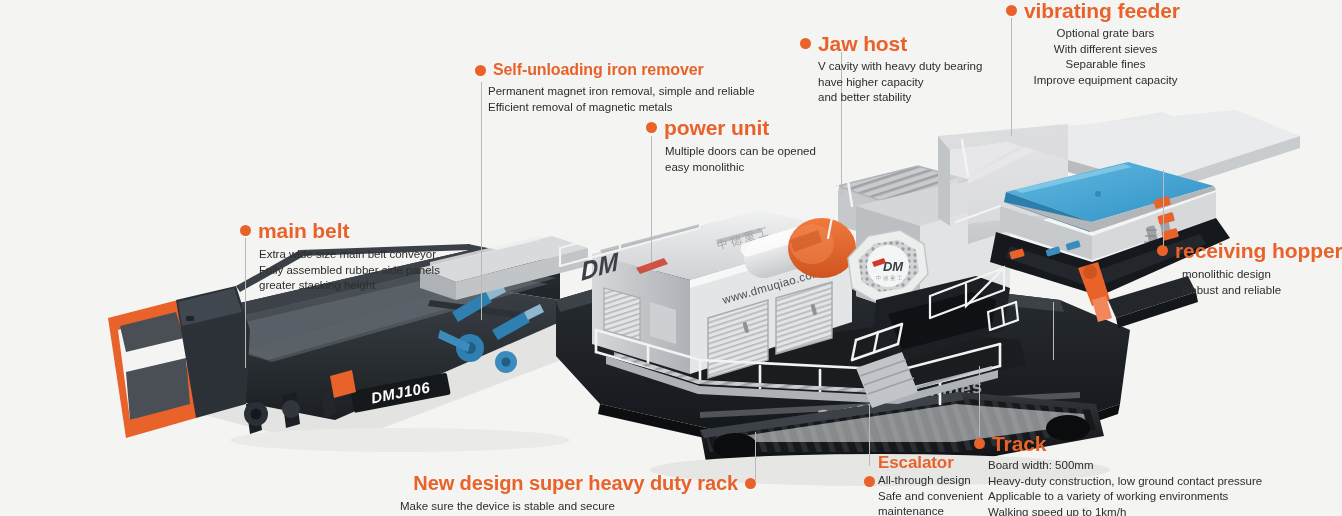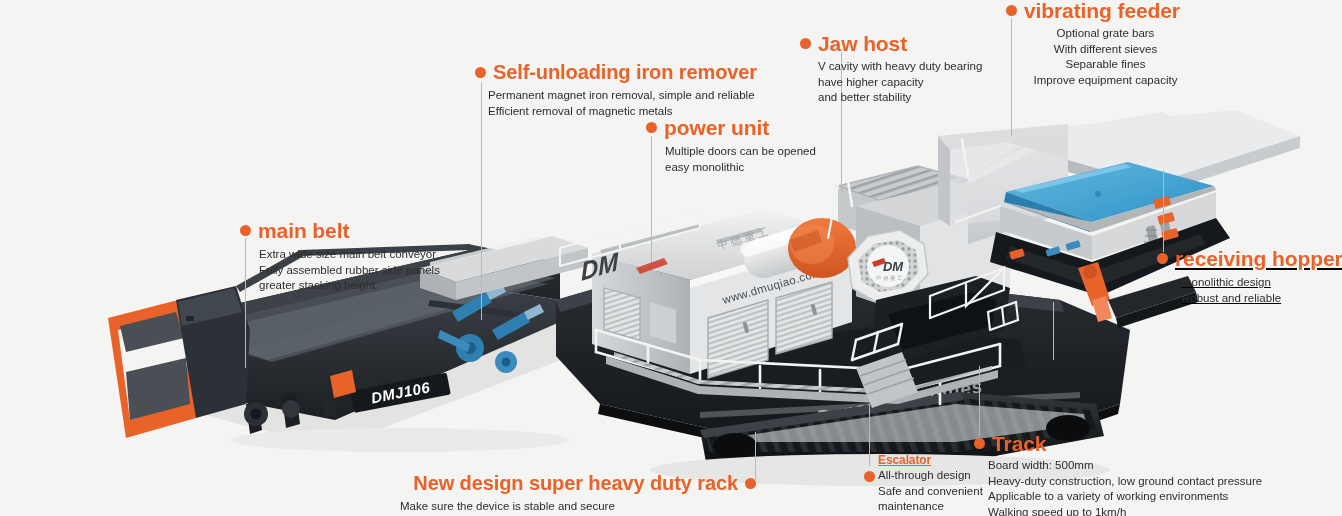--- a/index.html
+++ b/index.html
@@ -15,21 +15,21 @@
   .callout{position:absolute;}
   .cal-head{display:flex;align-items:center;gap:7px;white-space:nowrap;}
   .dot{
     width:11px;height:11px;border-radius:50%;
     background:#e8622a;flex:0 0 auto;
   }
   .cal-title{
     color:#e8622a;font-weight:bold;font-size:19px;line-height:1;
     letter-spacing:-0.1px;
   }
-  .cal-title.sm{font-size:12px;text-decoration:underline;}
+  .cal-title.sm{font-size:17px;}
   .cal-title.lg{font-size:21px;}
   .cal-body{
     color:#2d2d2d;font-size:11.5px;line-height:15.5px;white-space:nowrap;
   }
   .cal-body div{white-space:nowrap;}
   .right-align .cal-head{justify-content:flex-end;}
   .right-align .cal-body{text-align:left;}
 
   
   .leader{position:absolute;background:#b9b9b9;}
@@ -364,21 +364,21 @@
     <div class="cal-body" style="margin:5px 0 0 18px;">
       <div>V cavity with heavy duty bearing</div>
       <div>have higher capacity</div>
       <div>and better stability</div>
     </div>
   </div>
 
   <div class="callout" style="left:475px;top:62px;">
     <div class="cal-head">
       <span class="dot"></span>
-      <span class="cal-title" style="font-size:20px;">Self-unloading iron remover</span>
+      <span class="cal-title" style="font-size:16px;">Self-unloading iron remover</span>
     </div>
     <div class="cal-body" style="margin:6px 0 0 13px;">
       <div>Permanent magnet iron removal, simple and reliable</div>
       <div>Efficient removal of magnetic metals</div>
     </div>
   </div>
 
   <div class="callout" style="left:646px;top:117px;">
     <div class="cal-head">
       <span class="dot"></span>
@@ -395,21 +395,21 @@
       <span class="dot"></span>
       <span class="cal-title lg">main belt</span>
     </div>
     <div class="cal-body" style="margin:6px 0 0 19px;">
       <div>Extra wide size main belt conveyor</div>
       <div>Fully assembled rubber side panels</div>
       <div>greater stacking height</div>
     </div>
   </div>
 
-  <div class="callout" style="left:1157px;top:248px;text-decoration:underline;">
+  <div class="callout" style="left:1157px;top:240px;">
     <div class="cal-head">
       <span class="dot"></span>
       <span class="cal-title lg">receiving hopper</span>
     </div>
     <div class="cal-body" style="margin:6px 0 0 25px;">
       <div>monolithic design</div>
       <div>Robust and reliable</div>
     </div>
   </div>
 

